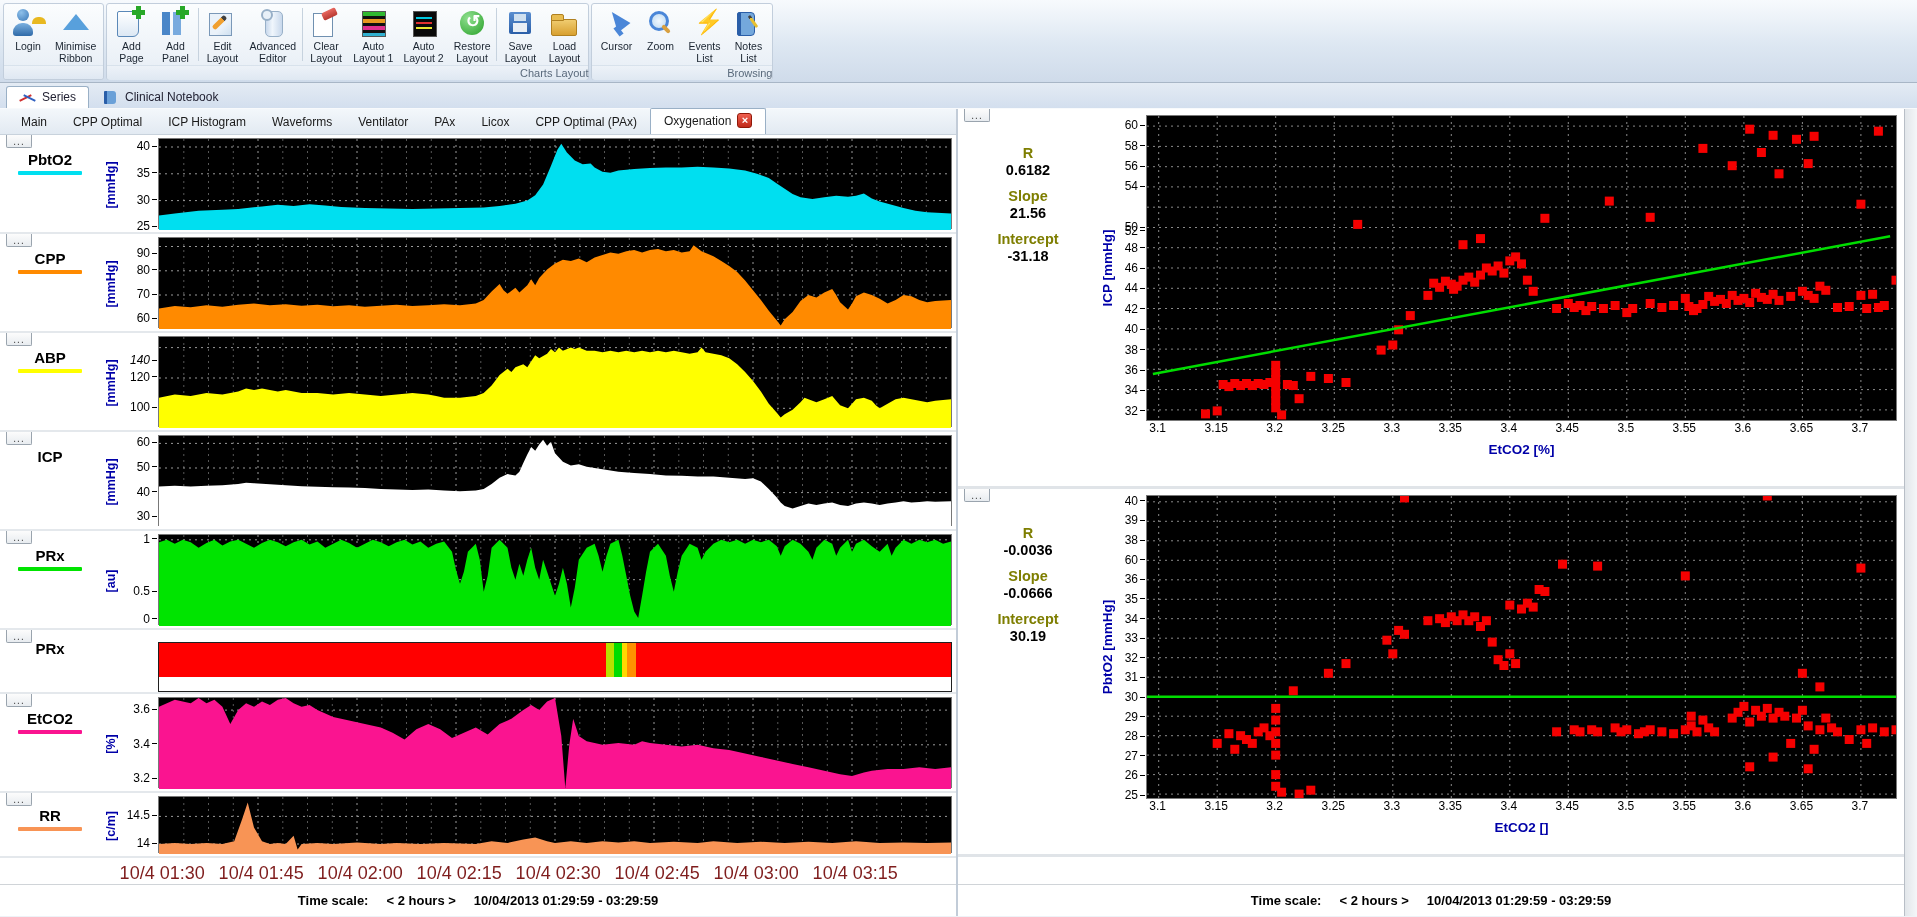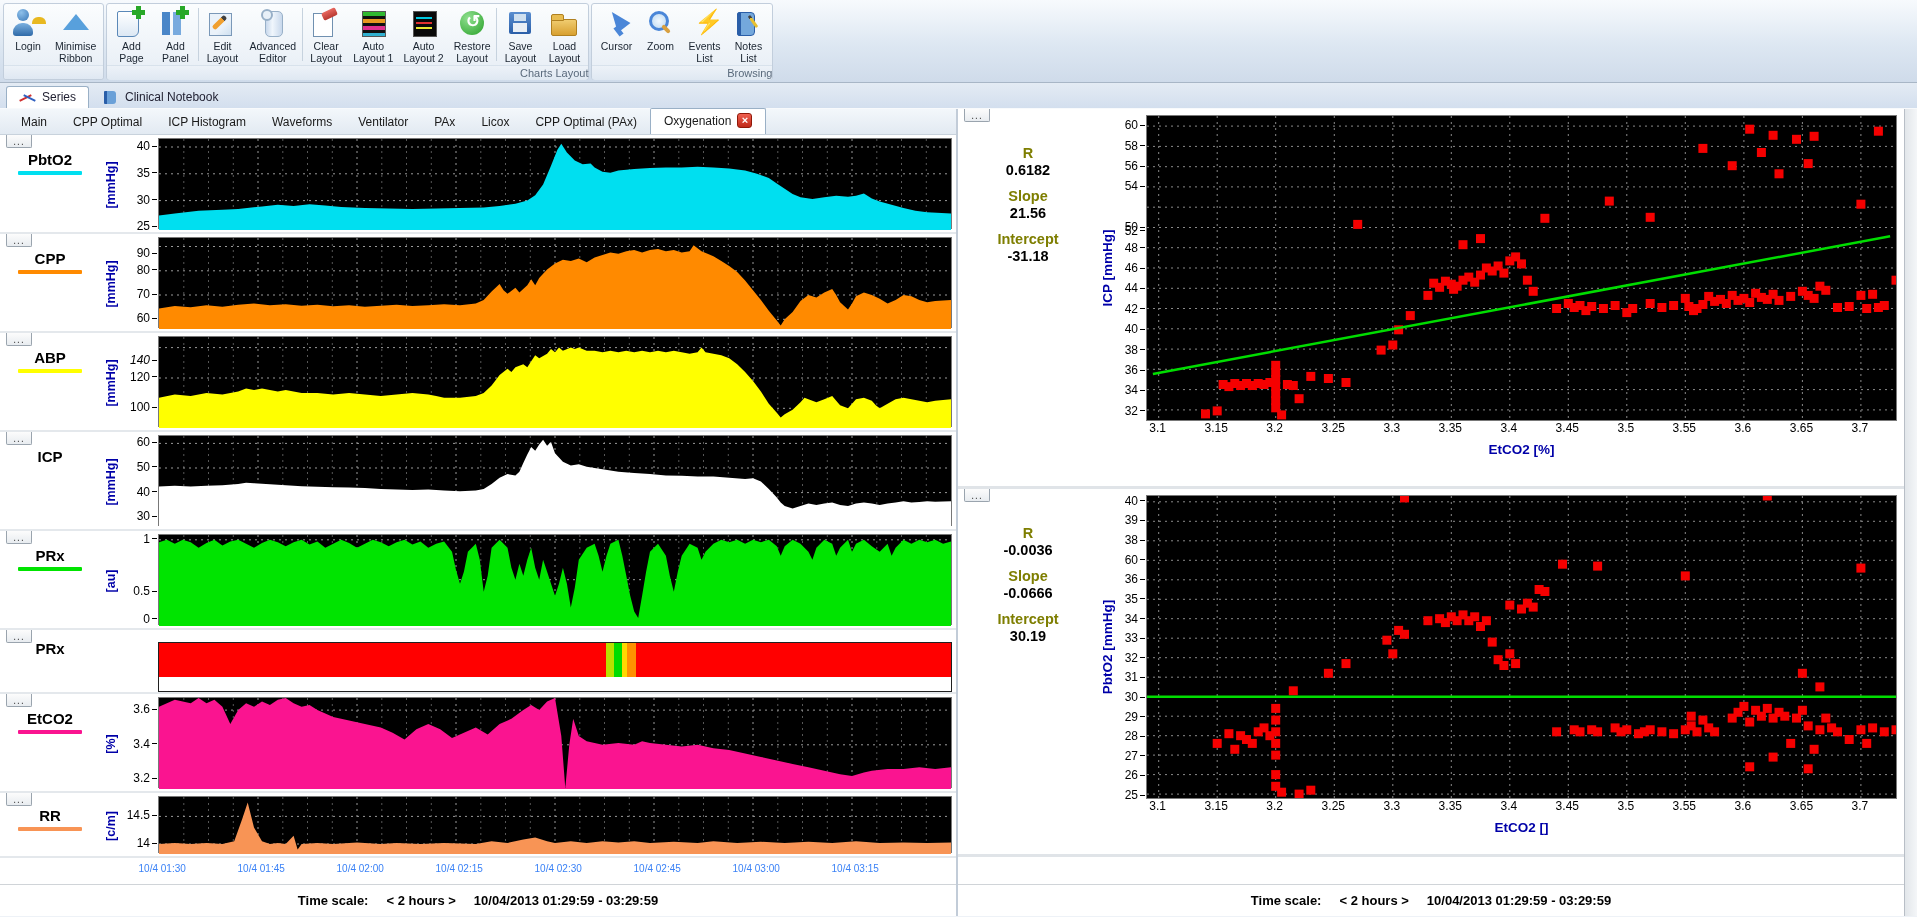--- a/index.html
+++ b/index.html
@@ -70,21 +70,21 @@
 .sunder{height:4px;width:64px;margin:3px auto 0;border-radius:1px}
 .cyaxis{width:58px;position:relative;flex:0 0 auto}
 .cunit{position:absolute;left:4px;writing-mode:vertical-rl;transform:translateY(-50%) rotate(180deg);font-size:12.5px;font-weight:bold;color:#0000a8;white-space:nowrap}
 .ytick{position:absolute;right:1px;font-size:12px;color:#000;display:flex;align-items:center;gap:2px;height:14px}
 .ytick::after{content:"";width:5px;height:1px;background:#000;display:inline-block}
 .cplot{width:794px;margin:3px 0;border:1px solid #787878;flex:0 0 auto;background:#000}
 .cplot svg{display:block}
 .segbar{height:34px;margin:0;position:relative;background:#ff0000;width:100%;overflow:hidden}
 .seg{position:absolute;top:0;bottom:0}
 .barwrap{width:794px;margin:12px 0 0;border:1px solid #202020;flex:0 0 auto}
-.time-axis{height:26px;position:relative;font-size:10px;color:#3b82f6;flex:0 0 auto;background:#fff}
+.time-axis{height:26px;position:relative;font-size:18px;color:#7f1d1d;flex:0 0 auto;background:#fff}
 .tlabel{position:absolute;transform:translateX(-50%);top:5px;white-space:nowrap}
 .footerrow{height:32px;display:flex;align-items:center;justify-content:center;gap:18px;font-size:13px;font-weight:bold;background:#fff;border-top:1px solid #d0d4d8;margin-top:auto;flex:0 0 auto}
 .footerrow .ctrl{cursor:pointer}
 
 .right-region{flex:1;background:#fff;display:flex;flex-direction:column;position:relative;padding-right:13px}
 .rstrip{position:absolute;right:0;top:0;bottom:0;width:13px;background:linear-gradient(90deg,#e2e6ea,#f4f6f8);border-left:1px solid #b8bec6}
 .spanel{position:relative;display:flex;background:#fff;border-bottom:3px solid #e0e4e8}
 .sstats{width:140px;position:relative;padding-top:26px;flex:0 0 auto}
 .sslabel{color:#7e7e00;font-weight:bold;font-size:14.5px;text-align:center;margin-top:10px}
 .ssvalue{color:#000;font-weight:bold;font-size:14.5px;text-align:center;margin-top:1px}

